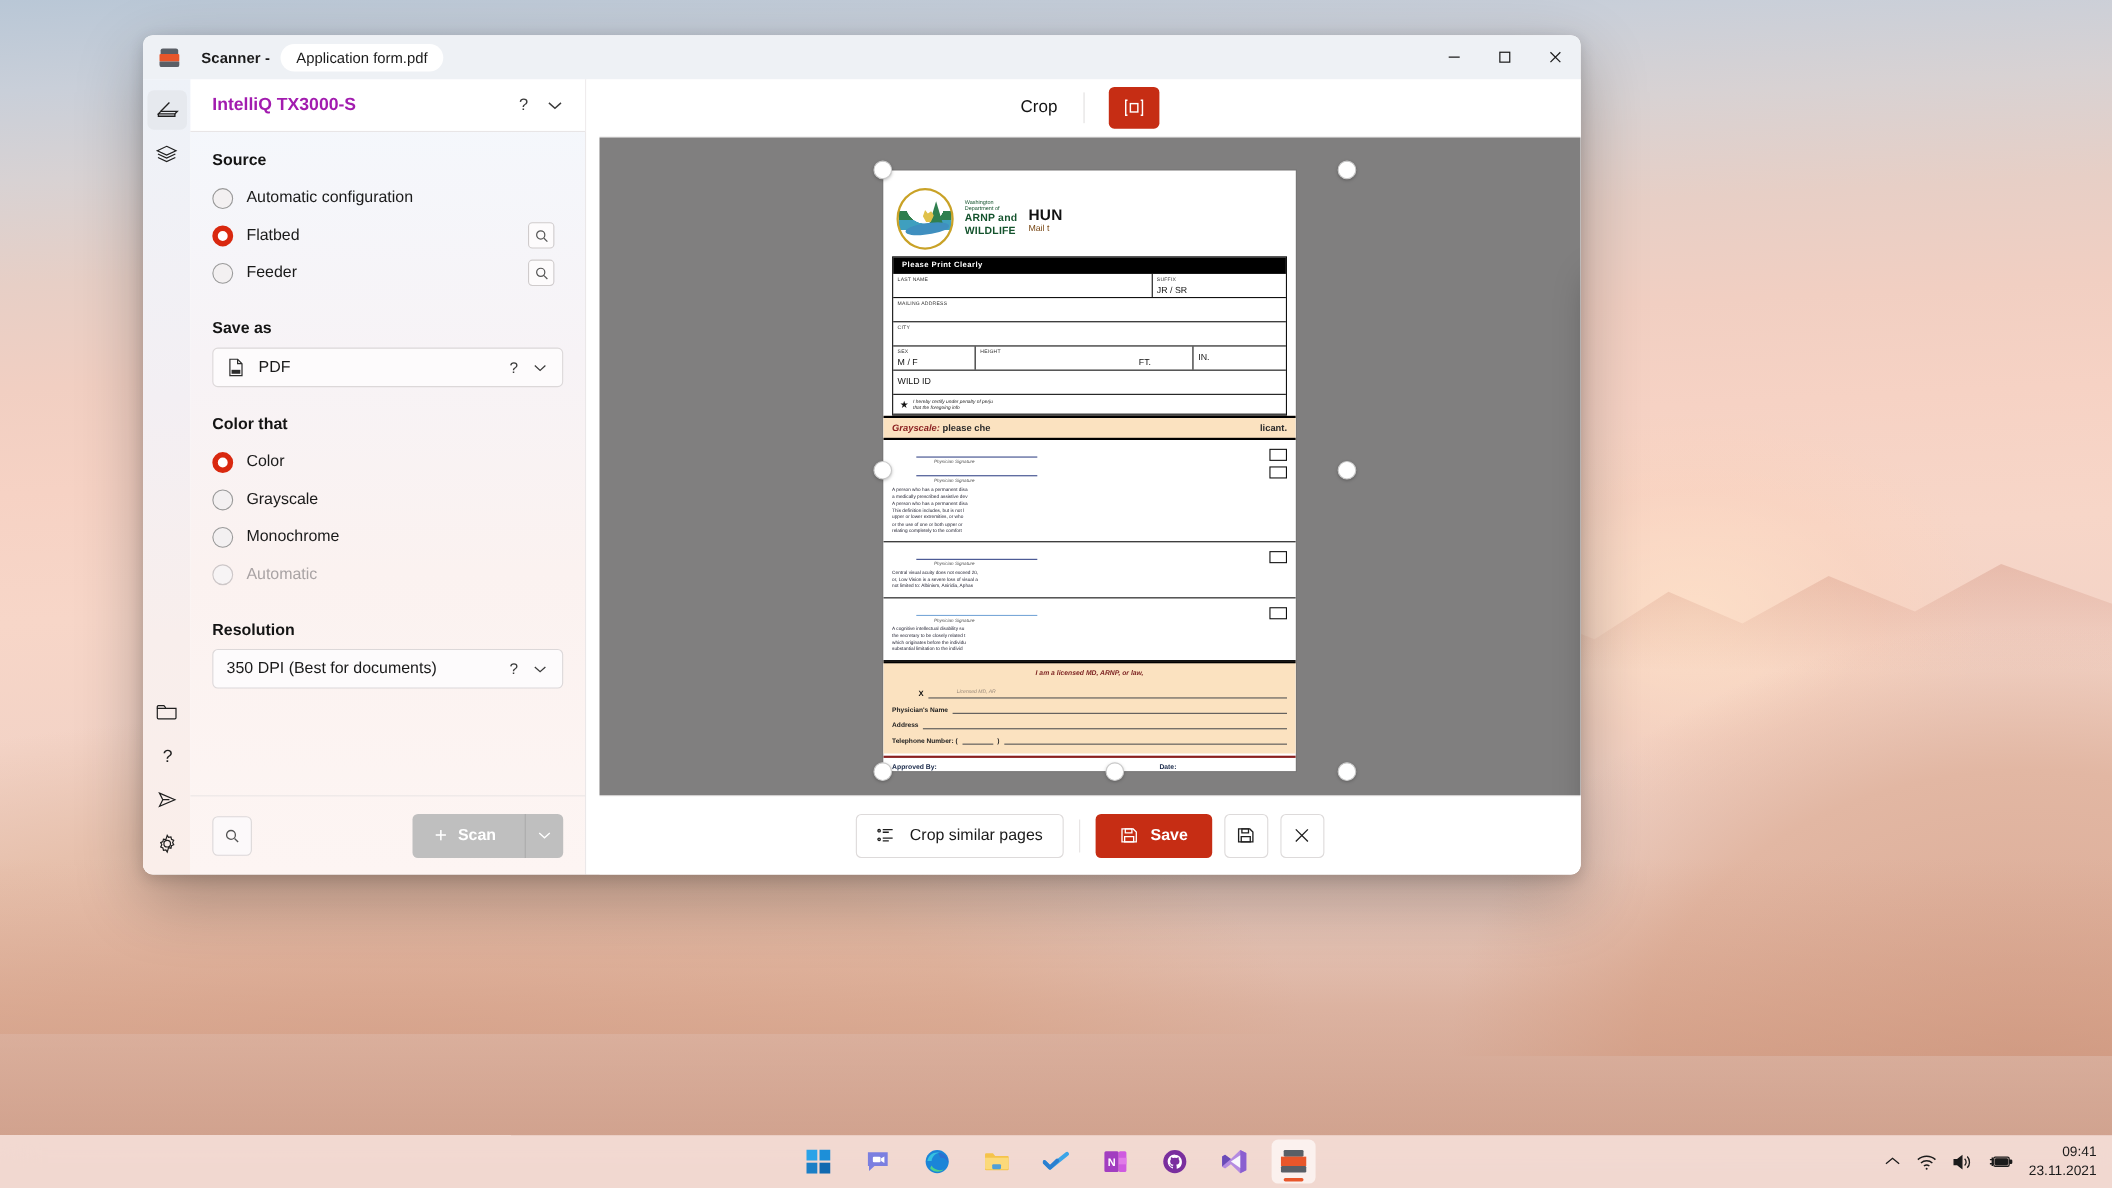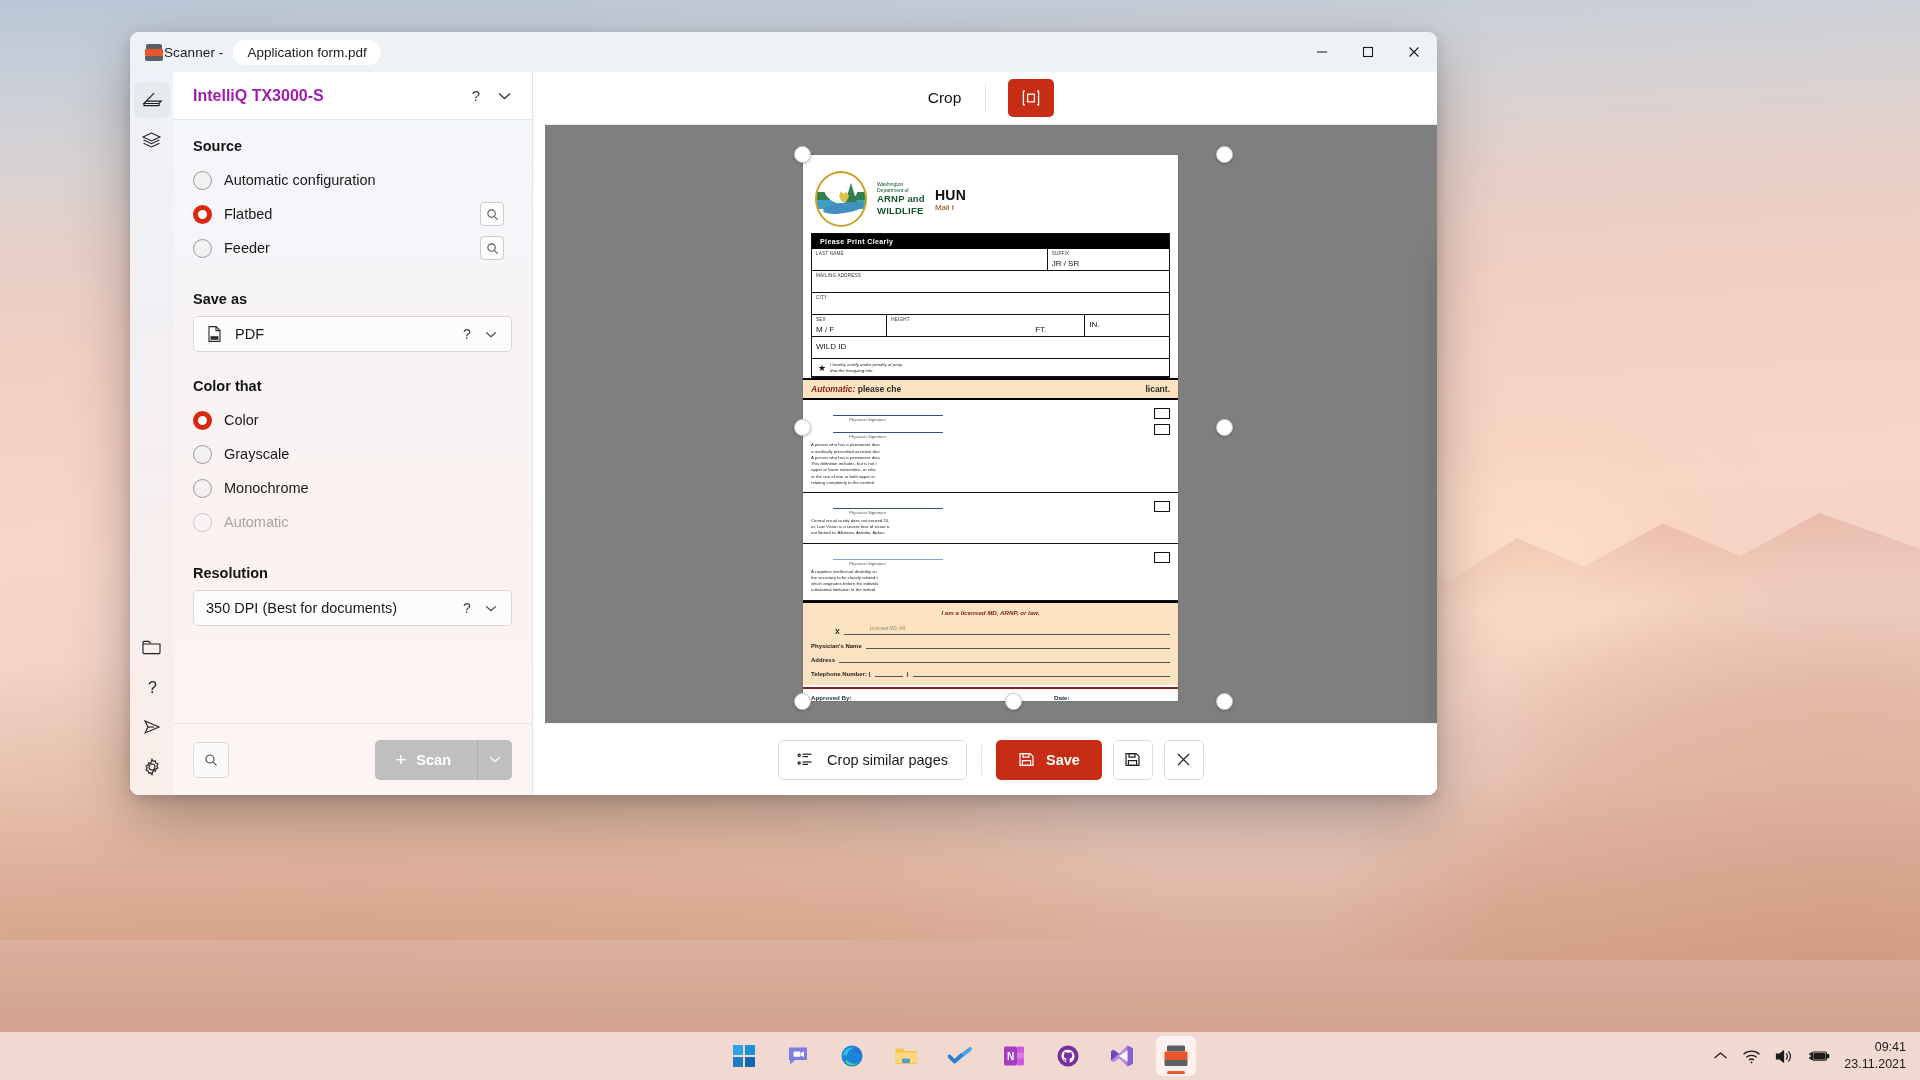--- a/index.html
+++ b/index.html
@@ -69,21 +69,21 @@
   }
   .scanner-glyph .glass {
     position:absolute; left:0px; top:5px; width:18px; height:7px;
     background:#e8562a; border-radius:1px;
   }
   .scanner-glyph .base {
     position:absolute; left:0px; top:12px; width:18px; height:5px;
     background:#5a5f66; border-radius:0 0 2px 2px;
   }
   #title-text {
-    margin-left: 1px; font-size: 13.5px; color: #1b1b1b; letter-spacing: .1px;
+    margin-left: 20px; font-size: 13.5px; color: #1b1b1b; letter-spacing: .1px; font-weight: bold;
   }
   #doc-tab {
     margin-left: 10px; font-size: 13.5px; color: #1b1b1b;
     background: #fff; border-radius: 14px; padding: 5px 14px;
   }
   #wincontrols { position: absolute; right: 0; top: 0; height: 40px; display: flex; }
   .wc {
     width: 46px; height: 40px; display: flex; align-items: center; justify-content: center;
     font-size: 13px; color: #1b1b1b;
   }
@@ -610,21 +610,21 @@
                   </div>
                 </div>
               <div class="certify">
                 <span class="star">★</span>
                 <span class="certtext" style="white-space:pre-line">I hereby certify under penalty of perju
 that the foregoing info</span>
               </div>
             </div>
 
             <div class="bandorange">
-              <span>Automatic:</span>
+              <span>Grayscale:</span>
               <span class="b2">please che</span>
               <span style="float:right" class="b2">licant.</span>
             </div>
 
             <div class="sect">
               <div class="chkbox"></div>
               <div class="chkbox b2"></div>
               <div class="sigline"></div>
                 <div class="sigcap">Physician Signature</div>
               <div class="sigline"></div>

